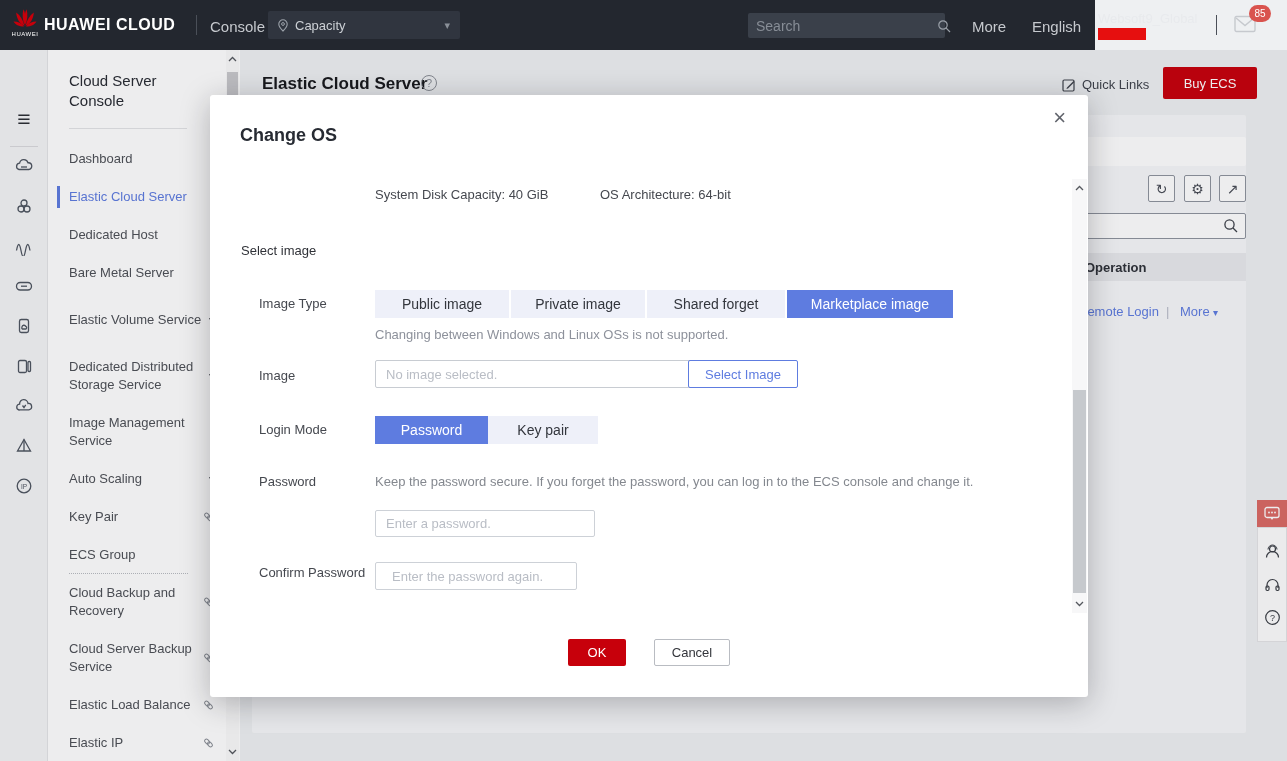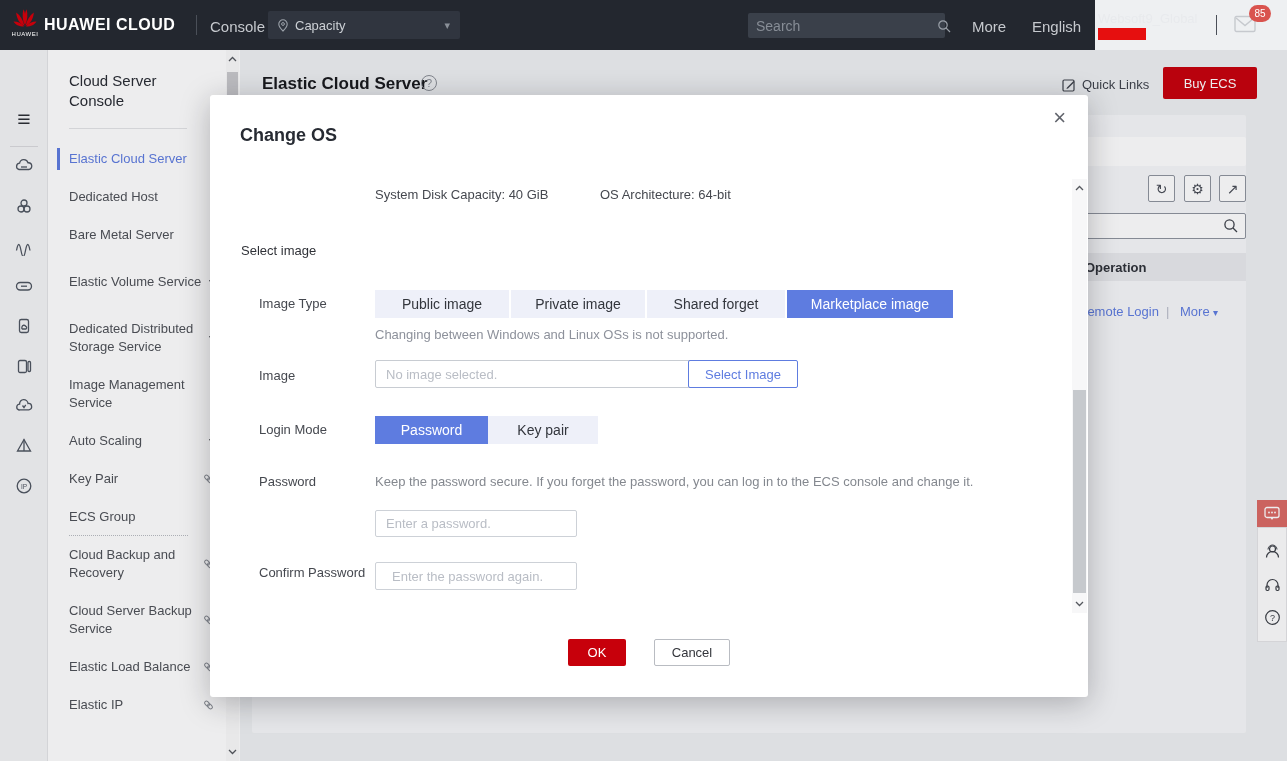--- a/index.html
+++ b/index.html
@@ -196,20 +196,23 @@
         <circle cx="10" cy="10" r="6.8" fill="none" stroke="currentColor" stroke-width="1.3"></circle>
         <text x="10" y="12.6" text-anchor="middle" font-size="6.5" fill="currentColor" font-family="Liberation Sans,sans-serif">IP</text>
       </svg>
   </span>
 </aside>
 
 <nav class="sidebar">
   <div class="sb-title">Cloud Server Console</div>
   <div class="sb-divider"></div>
   <div class="sb-list">
+    <div class="side-item h38">
+        <span>Dashboard</span>
+      </div>
     <div class="side-item h38 selected">
         <span>Elastic Cloud Server</span>
       </div>
     <div class="side-item h38">
         <span>Dedicated Host</span>
       </div>
     <div class="side-item h38">
         <span>Bare Metal Server</span>
       </div>
     <div class="side-item h56">
@@ -394,21 +397,21 @@
   <button class="btn-outline" style="left:478px; top:265px; width:110px; height:28px">Select Image</button>
 
   <div class="m-label" style="left:49px; top:327px">Login Mode</div>
   <div class="seg" style="left:165px; top:321px; gap:0">
     <div class="opt active" style="width:113px">Password</div>
     <div class="opt" style="width:110px">Key pair</div>
   </div>
 
   <div class="m-label" style="left:49px; top:379px">Password</div>
   <div class="m-hint" style="left:165px; top:379px; color:#84888f">Keep the password secure. If you forget the password, you can log in to the ECS console and change it.</div>
-  <input class="m-input" type="password" style="left: 165px; top: 415px; width: 202px; height: 27px;" placeholder="Enter a password.">
+  <input class="m-input" type="password" style="left: 165px; top: 415px; width: 220px; height: 27px;" placeholder="Enter a password.">
 
   <div class="m-label" style="left:49px; top:470px">Confirm Password</div>
   <input class="m-input" type="password" style="left: 165px; top: 467px; width: 202px; height: 28px; padding-left: 16px;" placeholder="Enter the password again.">
 
   <div class="m-scrollbar">
     <div class="scroll-arrow" style="top:2px; width:15px">
         <svg width="9" height="6" viewBox="0 0 9 6">
           <polyline points="1,5 4.5,1.5 8,5" fill="none" stroke="currentColor" stroke-width="1.3"></polyline>
         </svg>
       </div>

